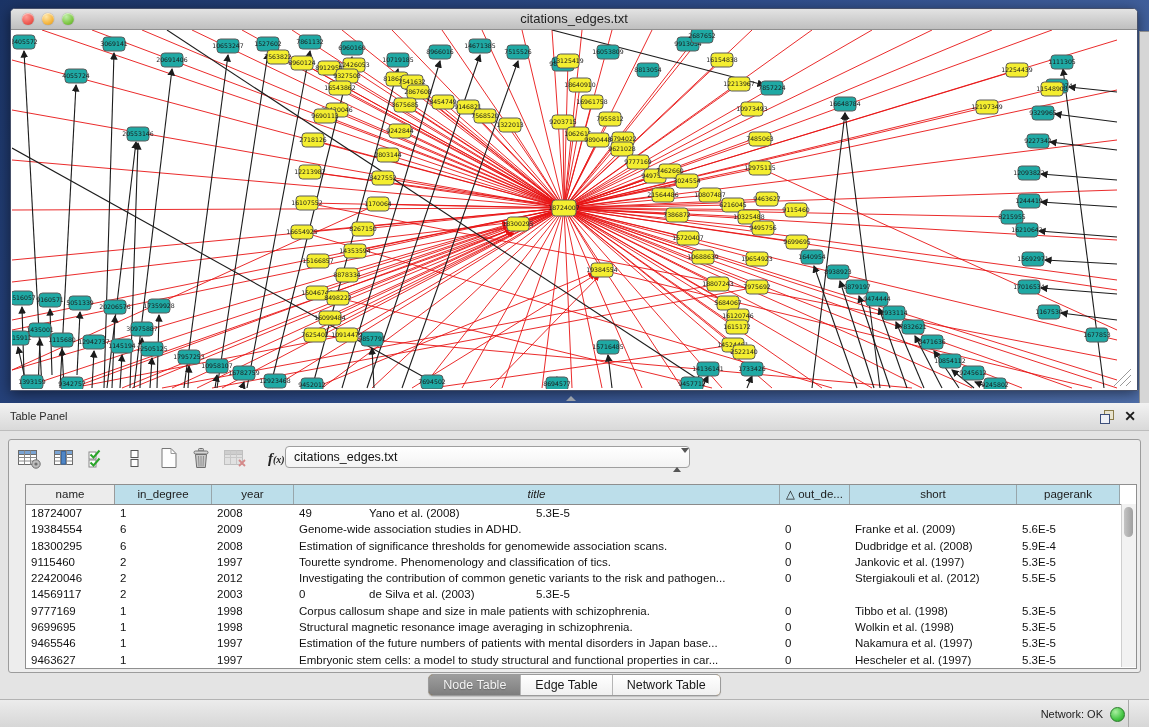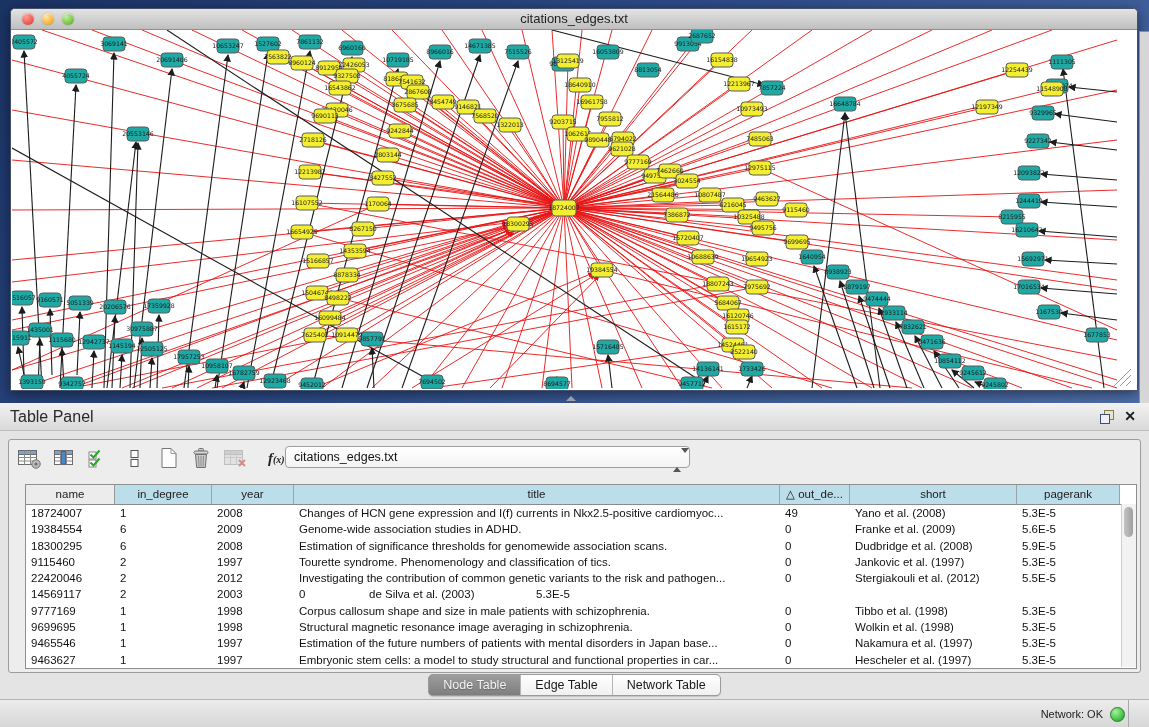--- a/index.html
+++ b/index.html
@@ -21,21 +21,21 @@
   .light.green{background:radial-gradient(circle at 35% 30%,#c0eea8,#7ec743 60%,#579a2a);}
   .net-canvas{position:absolute;left:1px;top:21px;width:1124px;height:359px;background:#ffffff;overflow:hidden;}
   .right-strip{position:absolute;left:1139px;top:31px;width:10px;height:372px;background:#d6d6d6;
     border-left:1px solid #8e8e8e;border-top:1px solid #8e8e8e;}
   .splitter-arrow{position:absolute;left:566px;top:396px;width:0;height:0;
     border-left:5px solid transparent;border-right:5px solid transparent;border-bottom:5px solid #9aa0a8;}
 
   
   .panel{position:absolute;left:0;top:403px;width:1149px;height:324px;background:#e4e4e4;}
   .panel-titlebar{position:relative;height:27px;background:linear-gradient(#f2f2f2,#d9d9d9);border-bottom:1px solid #bdbdbd;}
-  .panel-title{position:absolute;left:10px;top:0;line-height:27px;font-size:16px;color:#2a2a2a;}
+  .panel-title{position:absolute;left:10px;top:0;line-height:27px;font-size:11px;color:#2a2a2a;}
   .float-icon{position:absolute;right:36px;top:7px;width:13px;height:13px;cursor:default;}
   .float-icon .sq1{position:absolute;left:4px;top:0;width:8px;height:8px;border:1px solid #8a7c4a;background:#e9e4cf;}
   .float-icon .sq2{position:absolute;left:0;top:4px;width:8px;height:8px;border:1px solid #3c4e7a;background:#eef0f6;}
   .close-icon{position:absolute;right:13px;top:5px;font-size:14px;font-weight:bold;color:#1a1a1a;cursor:default;}
   .panel-inner{position:absolute;left:8px;top:36px;width:1131px;height:232px;background:#ededed;
     border:1px solid #9c9c9c;border-radius:3px;}
   .toolbar{position:absolute;left:6px;top:3px;height:30px;display:flex;align-items:center;}
   .tb-btn{height:26px;border:none;background:transparent;padding:0 2px;margin-right:7px;display:flex;align-items:center;}
   .gap1{margin-right:18px;} .gap2{margin-right:14px;} .gap3{margin-right:16px;}
   .fx-text{font-family:"Liberation Serif",serif;font-style:italic;font-weight:bold;font-size:15px;color:#222;}
@@ -989,52 +989,51 @@
       <div class="net-select">
         <span>citations_edges.txt</span>
         <span class="stepper"><span class="up"></span><span class="dn"></span></span>
       </div>
 
       <div class="tbl">
         <div class="thead" id="thead">
             <div class="th first" style="width: 89px;">name</div>
             <div class="th" style="width: 97px;">in_degree</div>
             <div class="th" style="width: 82px;">year</div>
-            <div class="th" style="width: 486px;">title</div>
+            <div class="th" style="width: 486px; font-style: italic;">title</div>
             <div class="th" style="width: 70px;">△ out_de...</div>
             <div class="th" style="width: 167px;">short</div>
             <div class="th" style="width: 103px;">pagerank</div>
           </div>
         <div class="tbody" id="tbody">
             <div class="tr">
               <div class="td" style="width: 89px;">18724007</div>
               <div class="td" style="width: 97px;">1</div>
               <div class="td" style="width: 82px;">2008</div>
-              <div class="td" style="width: 486px;">Changes of HCN gene expression and I(f) currents in Nkx2.5-positive cardiomyoc...</div>
               <div class="td" style="width: 70px;">49</div>
               <div class="td" style="width: 167px;">Yano et al. (2008)</div>
               <div class="td" style="width: 103px;">5.3E-5</div>
             </div>
             <div class="tr">
               <div class="td" style="width: 89px;">19384554</div>
               <div class="td" style="width: 97px;">6</div>
               <div class="td" style="width: 82px;">2009</div>
               <div class="td" style="width: 486px;">Genome-wide association studies in ADHD.</div>
               <div class="td" style="width: 70px;">0</div>
               <div class="td" style="width: 167px;">Franke et al. (2009)</div>
               <div class="td" style="width: 103px;">5.6E-5</div>
             </div>
             <div class="tr">
               <div class="td" style="width: 89px;">18300295</div>
               <div class="td" style="width: 97px;">6</div>
               <div class="td" style="width: 82px;">2008</div>
               <div class="td" style="width: 486px;">Estimation of significance thresholds for genomewide association scans.</div>
               <div class="td" style="width: 70px;">0</div>
               <div class="td" style="width: 167px;">Dudbridge et al. (2008)</div>
-              <div class="td" style="width: 103px;">5.9E-5</div>
+              <div class="td" style="width: 103px;">5.9E-4</div>
             </div>
             <div class="tr">
               <div class="td" style="width: 89px;">9115460</div>
               <div class="td" style="width: 97px;">2</div>
               <div class="td" style="width: 82px;">1997</div>
               <div class="td" style="width: 486px;">Tourette syndrome. Phenomenology and classification of tics.</div>
               <div class="td" style="width: 70px;">0</div>
               <div class="td" style="width: 167px;">Jankovic et al. (1997)</div>
               <div class="td" style="width: 103px;">5.3E-5</div>
             </div>

